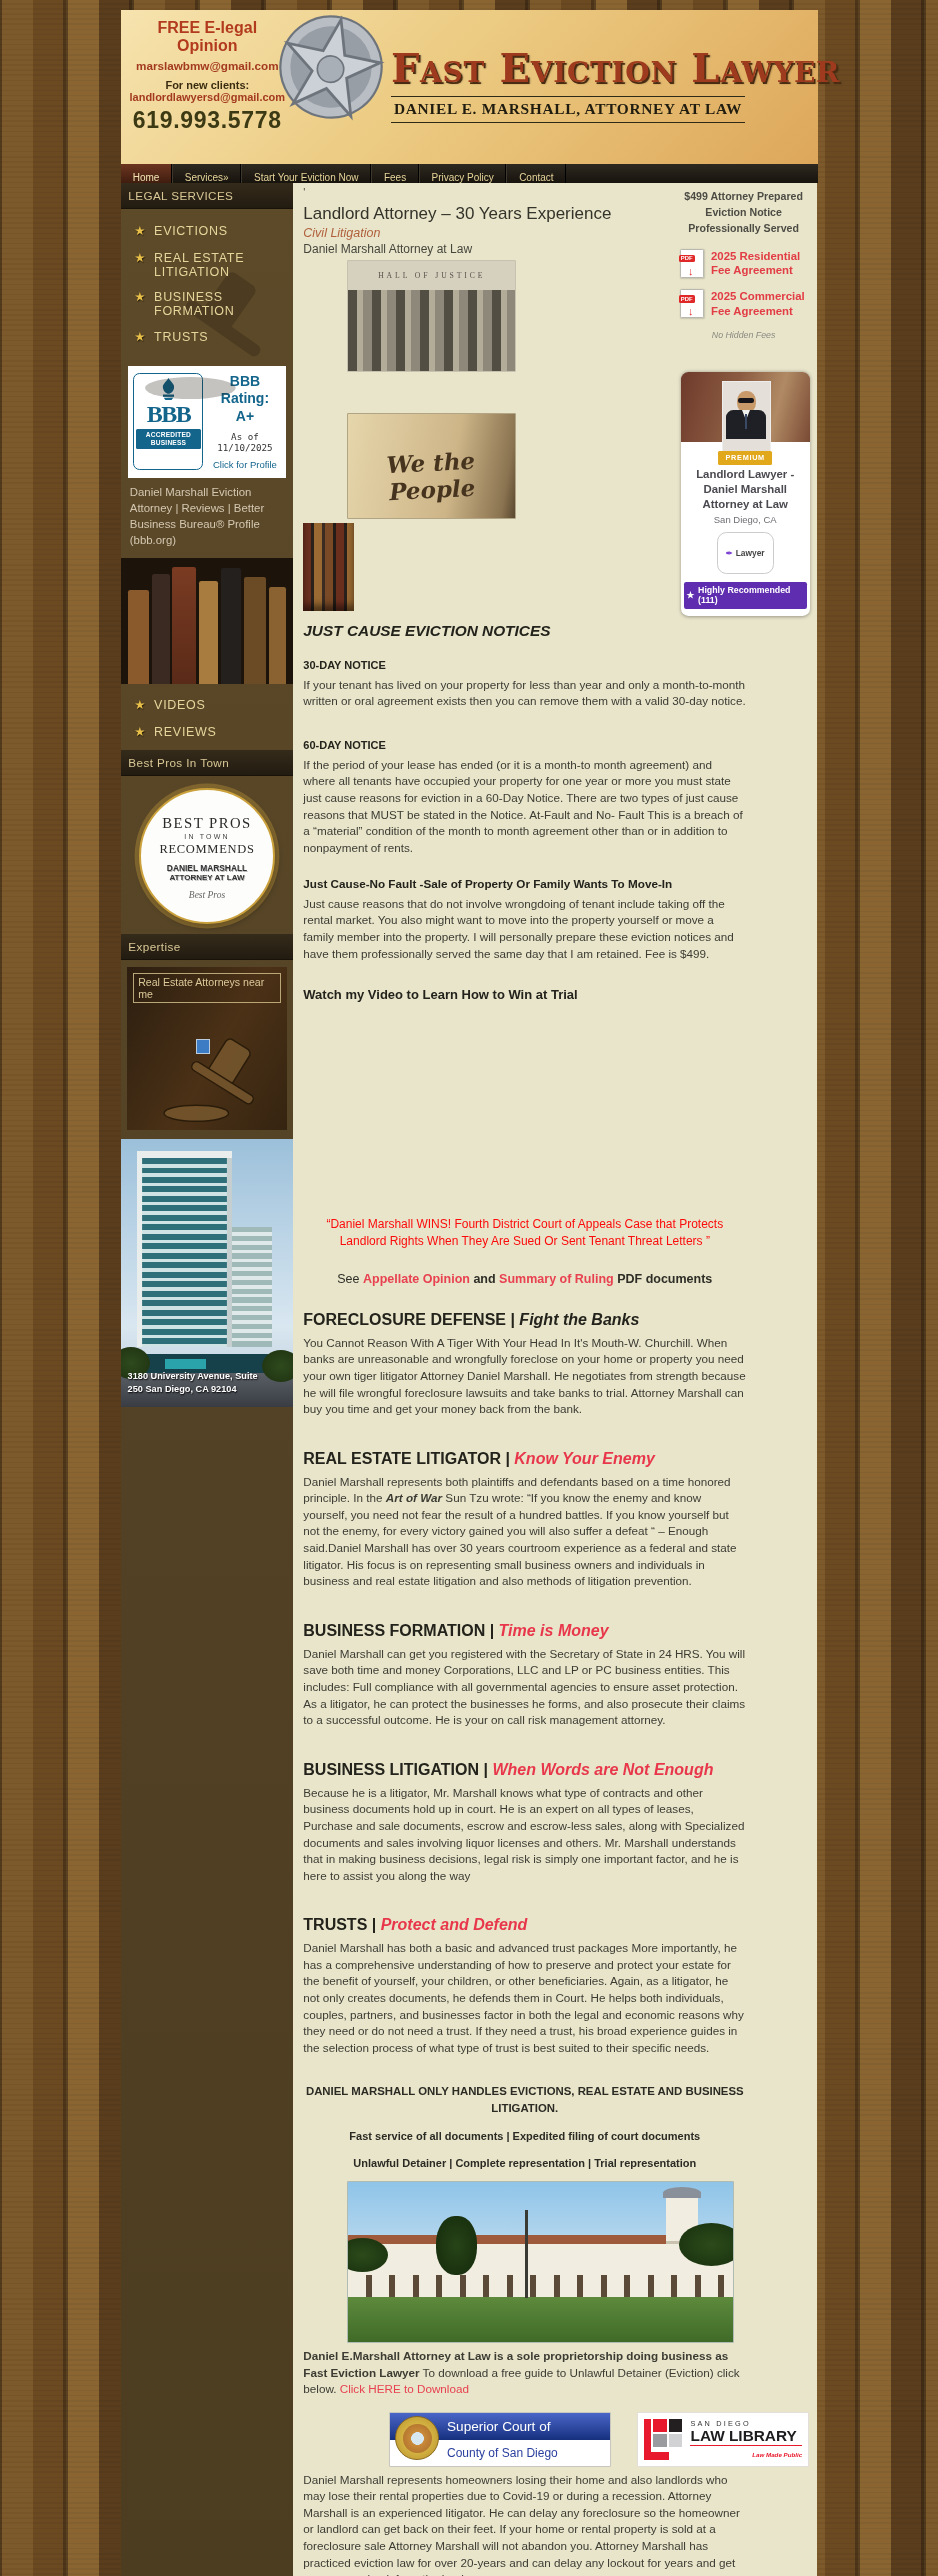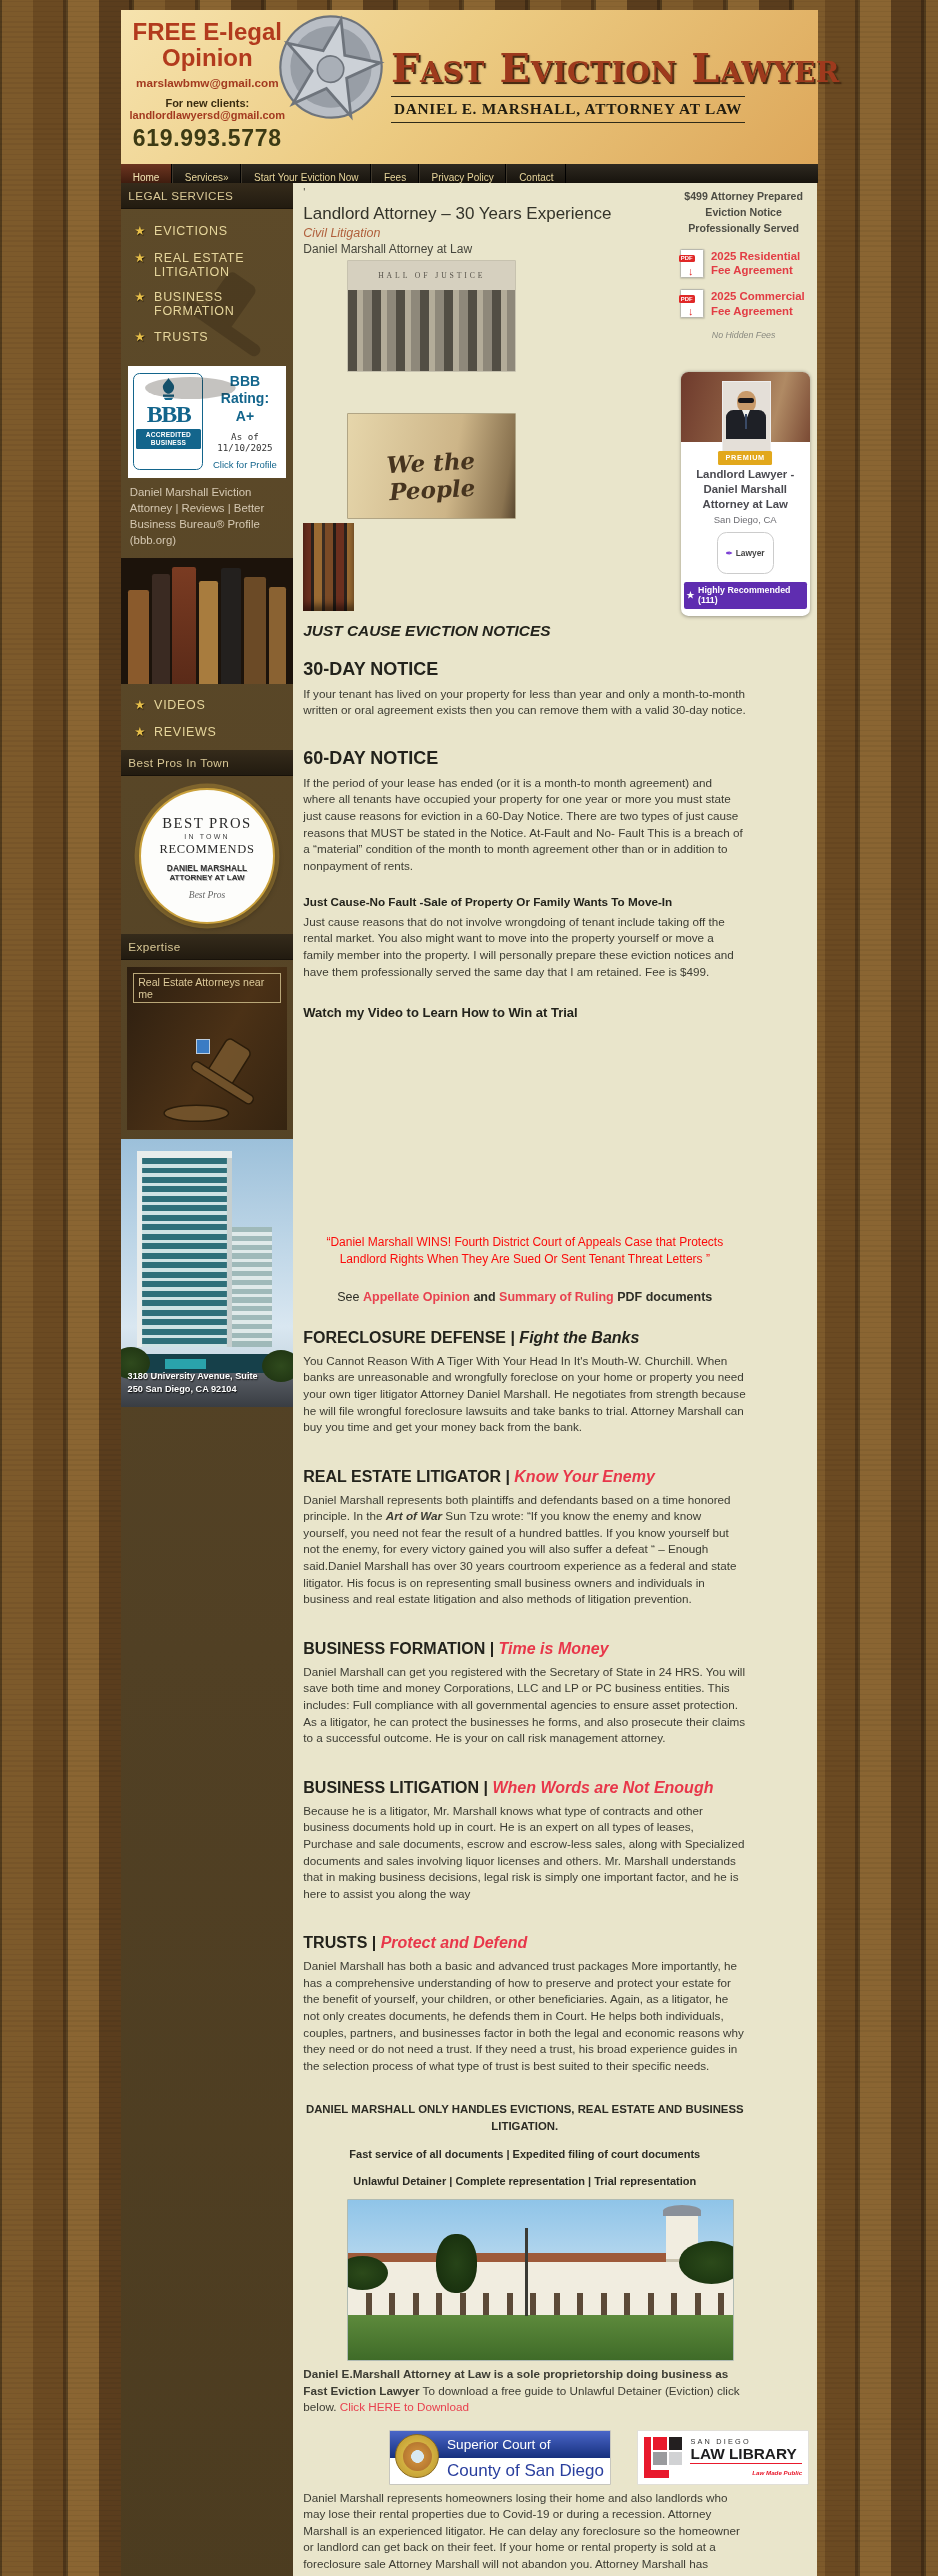--- a/index.html
+++ b/index.html
@@ -14,21 +14,21 @@
     padding-bottom:19px;
   }
   .page{width:697px;margin:0 auto;position:relative;padding-top:10.3px;}
 
   
   .header{height:154px;position:relative;
     background:linear-gradient(135deg,#f6e3ae 0%,#eccb82 40%,#e2b express 60%,#dda75a 100%);
     background:linear-gradient(135deg,#f6e3ae 0%,#eccb82 45%,#dda75a 100%);
   }
   .contact{position:absolute;left:7.3px;top:8.8px;width:158px;text-align:center;}
-  .free-line{font-size:24px;font-weight:bold;color:#b23a1d;line-height:1.1;}
+  .free-line{font-size:16px;font-weight:bold;color:#b23a1d;line-height:1.1;}
   .email1{font-size:11.7px;font-weight:bold;color:#a33a20;margin-top:4.4px;display:block;text-decoration:none;}
   .newclients{font-size:11px;font-weight:bold;color:#3a2c10;margin-top:7.3px;}
   .email2{font-size:11px;font-weight:bold;color:#a33a20;display:block;text-decoration:none;}
   .phone{font-size:23px;font-weight:bold;color:#3c3a14;margin-top:4.4px;letter-spacing:0.7px;}
   .star-badge{position:absolute;left:155px;top:1.5px;}
   .brand{position:absolute;left:270px;top:38px;width:419px;}
   .brand-title{
     font-family:"DejaVu Serif","Liberation Serif",serif;font-weight:bold;
     font-variant:small-caps;font-size:40px;color:#9e3a1d;letter-spacing:0.7px;line-height:1;
     text-shadow:1.5px 1.5px 0 #4a2c12, 2.2px 2.2px 1.5px rgba(0,0,0,.35);white-space:nowrap;
@@ -149,21 +149,21 @@
     background:linear-gradient(100deg,#e6d6ab,#cdb588 62%,#8a7350 92%,#5a4830);box-shadow:0 0 0 0.7px #9a8a68;}
   .scroll-text{font-family:"DejaVu Serif",serif;font-style:italic;font-weight:bold;font-size:23px;
     color:#46341f;text-align:center;margin-top:35px;transform:rotate(-3deg);}
   .img-bookstrip{width:51px;height:88px;margin:5.9px 0 0 0;
     background:repeating-linear-gradient(90deg,#6b2f1e 0 8px,#2b211c 8px 11px,#9a6a32 11px 19px,#3a2c22 19px 22px,#7a4a26 22px 30px,#241c16 30px 33px);
     box-shadow:inset 0 -5.9px 7.3px rgba(0,0,0,.5);}
 
   .article{padding:0 10.3px;width:443px;box-sizing:content-box;}
   .article p{font-size:11.7px;color:#3c3c33;line-height:1.42;margin:5.9px 0 0;}
   .h-justcause{font-style:italic;font-weight:bold;font-size:15.4px;color:#23231c;margin:10.3px 0 2.9px;}
-  .h-notice{font-weight:bold;font-size:18px;color:#23231c;margin:19px 0 1.5px;}
+  .h-notice{font-weight:bold;font-size:11px;color:#23231c;margin:19px 0 1.5px;}
   .h-nofault{font-weight:bold;font-size:11.7px;color:#23231c;margin:20.5px 0 1.5px;}
   .h-video{font-weight:bold;font-size:13px;color:#23231c;margin:25px 0 0;}
   .video-gap{height:214px;}
   .wins{color:#fb0b0b;font-weight:normal;text-align:center;font-size:12px;width:411px;margin:0 auto;line-height:1.4;}
   .see-line{text-align:center;margin:22px 0 4.4px;font-size:12.5px;color:#2e2e27;}
   .see-link{color:#e8414f;font-weight:bold;cursor:pointer;}
   .see-bold{font-weight:bold;}
   .sec-h{font-size:16px;font-weight:bold;color:#23231c;margin:25px 0 4.4px;}
   .sec-tag{font-style:italic;}
   .tag-dark{color:#23231c;}
@@ -187,21 +187,21 @@
   .ch-tree{position:absolute;left:88px;bottom:67px;width:41px;height:59px;border-radius:46%;background:radial-gradient(#274418,#142a0b);}
 
   .dl-p{margin-top:19px;}
   .dl-bold{font-weight:bold;}
   .red-link{color:#e8414f;cursor:pointer;}
 
   .logos-row{display:flex;gap:28px;margin:14.7px 0 0 97px;align-items:center;}
   .court-logo{width:220px;height:53px;position:relative;cursor:pointer;box-shadow:0 0 0 0.7px #bbb;}
   .court-top{height:27px;background:linear-gradient(#4a66c8,#16307e);color:#fff;padding-left:57px;
     line-height:27px;font-size:13.6px;}
-  .court-bot{height:26px;background:#fff;color:#2a3f9e;padding-left:57px;line-height:26px;font-size:17px;}
+  .court-bot{height:26px;background:#fff;color:#2a3f9e;padding-left:57px;line-height:26px;font-size:12px;}
   .court-seal{position:absolute;left:5.1px;top:3.7px;width:44px;height:44px;border-radius:50%;
     background:radial-gradient(#eccf58,#b8922a);border:1.5px solid #8a6a1e;box-sizing:border-box;}
   .court-seal::after{content:"";position:absolute;left:6.6px;top:6.6px;right:6.6px;bottom:6.6px;border-radius:50%;
     background:radial-gradient(#d8e8f0 30%,#c98a3a 32%,#a86a28);}
   .lib-logo{width:170px;height:53px;background:#fff;display:flex;align-items:center;padding:2.9px 5.9px;gap:6.6px;
     box-sizing:border-box;cursor:pointer;box-shadow:0 0 0 0.7px #ddd;}
   .lib-mark{width:40px;height:41px;position:relative;flex:none;}
   .lib-sq{position:absolute;}
   .lib-text{flex:1;}
   .lib-top{font-size:7.3px;letter-spacing:2.2px;color:#333;}

